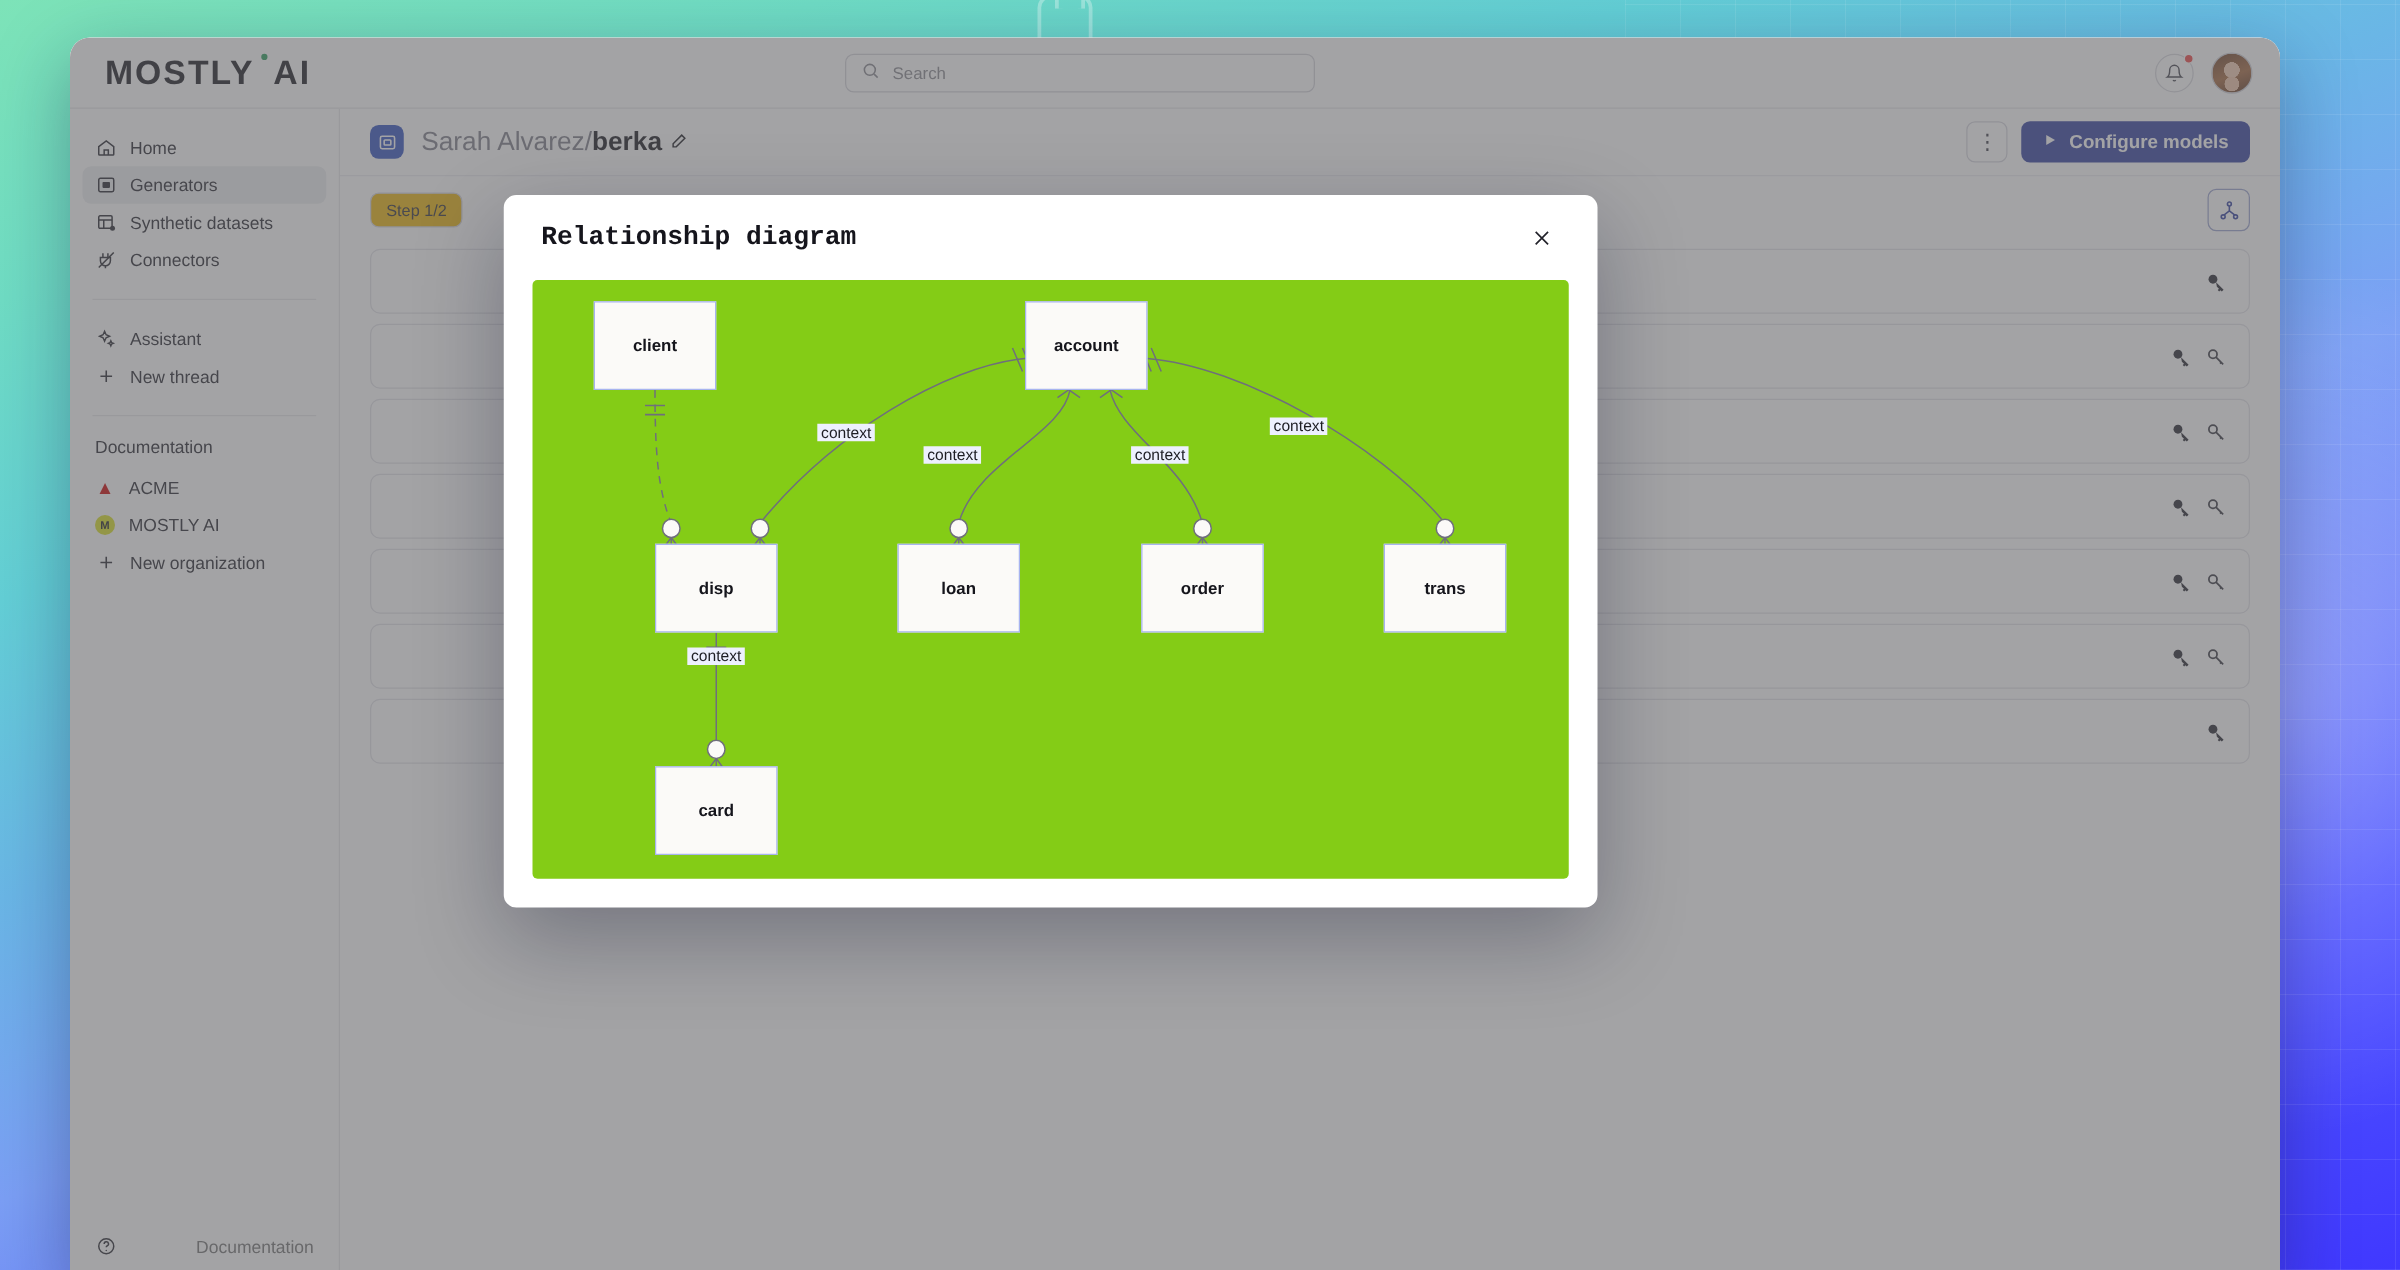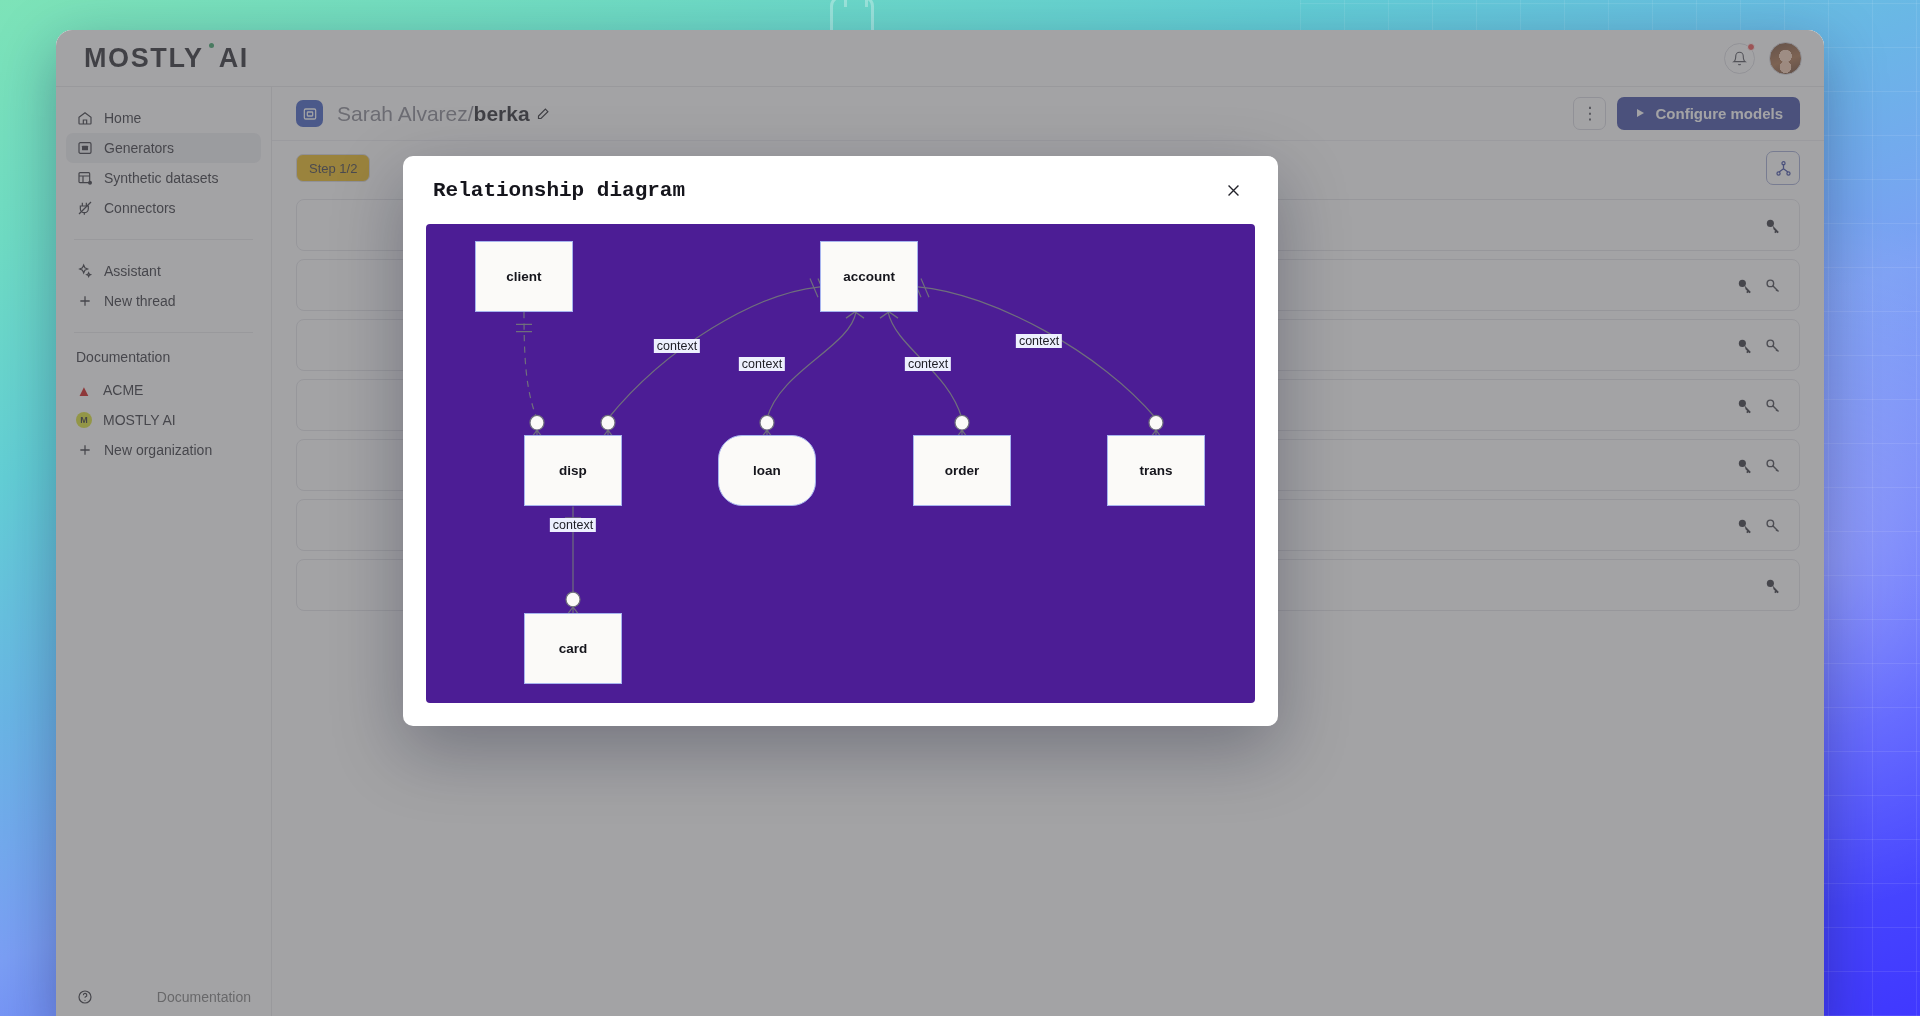--- a/index.html
+++ b/index.html
@@ -237,21 +237,21 @@
   }
   #modal-title { font-size: 21px; font-weight: 700; color: #15151c; }
   #modal-close {
     margin-left: auto; width: 30px; height: 30px;
     display: flex; align-items: center; justify-content: center;
     cursor: pointer; color: #22222a; background: none; border: 0;
   }
   #modal-body { flex: 1; padding: 0 23px 23px; }
   #canvas {
     width: 100%; height: 100%;
-    background: #4c1d95; border-radius: 4px;
+    background: #84cc16; border-radius: 4px;
     position: relative; overflow: hidden;
   }
   #canvas svg { position: absolute; inset: 0; width: 100%; height: 100%; }
 
   .erd-node {
     position: absolute;
     background: #fbfaf8;
     border: 1.6px solid #a7b4ef;
     display: flex; align-items: center; justify-content: center;
     font-size: 13.5px; font-weight: 700; color: #15151c;
@@ -275,20 +275,29 @@
 
 <div id="app-window">
 
   <div id="topbar">
     <div id="brand">
       <span>MOSTLY</span>
       <span class="dot"></span>
       <span>AI</span>
     </div>
 
+    <div id="search-wrap">
+      <span>
+        <svg width="15" height="15" viewBox="0 0 24 24" fill="none" stroke="#86868e" stroke-width="2">
+          <circle cx="11" cy="11" r="7"></circle>
+            <line x1="16.5" y1="16.5" x2="21" y2="21"></line>
+        </svg>
+      </span>
+      <input id="search-input" type="text" placeholder="Search" style="">
+    </div>
 
     <div id="topbar-right">
       <div class="icon-circle">
         <svg width="15" height="15" viewBox="0 0 24 24" fill="none" stroke="#40404a" stroke-width="1.8">
           <path d="M18 8a6 6 0 1 0-12 0c0 7-3 9-3 9h18s-3-2-3-9"></path>
           <path d="M13.7 21a2 2 0 0 1-3.4 0"></path>
         </svg>
         <span class="badge-dot"></span>
       </div>
       <div id="avatar"></div>
@@ -596,21 +605,21 @@
 
         <div class="erd-node" style="left:5.91%;top:3.49%;width:11.82%;height:14.85%;">
           <span>client</span>
         </div>
         <div class="erd-node" style="left:47.53%;top:3.49%;width:11.82%;height:14.85%;">
           <span>account</span>
         </div>
         <div class="erd-node" style="left:11.82%;top:44.10%;width:11.82%;height:14.85%;">
           <span>disp</span>
         </div>
-        <div class="erd-node" style="left:35.22%;top:44.10%;width:11.82%;height:14.85%;border-radius:24px;">
+        <div class="erd-node" style="left:35.22%;top:44.10%;width:11.82%;height:14.85%;">
           <span>loan</span>
         </div>
         <div class="erd-node" style="left:58.74%;top:44.10%;width:11.82%;height:14.85%;">
           <span>order</span>
         </div>
         <div class="erd-node" style="left:82.15%;top:44.10%;width:11.82%;height:14.85%;">
           <span>trans</span>
         </div>
         <div class="erd-node" style="left:11.82%;top:81.22%;width:11.82%;height:14.85%;">
           <span>card</span>

